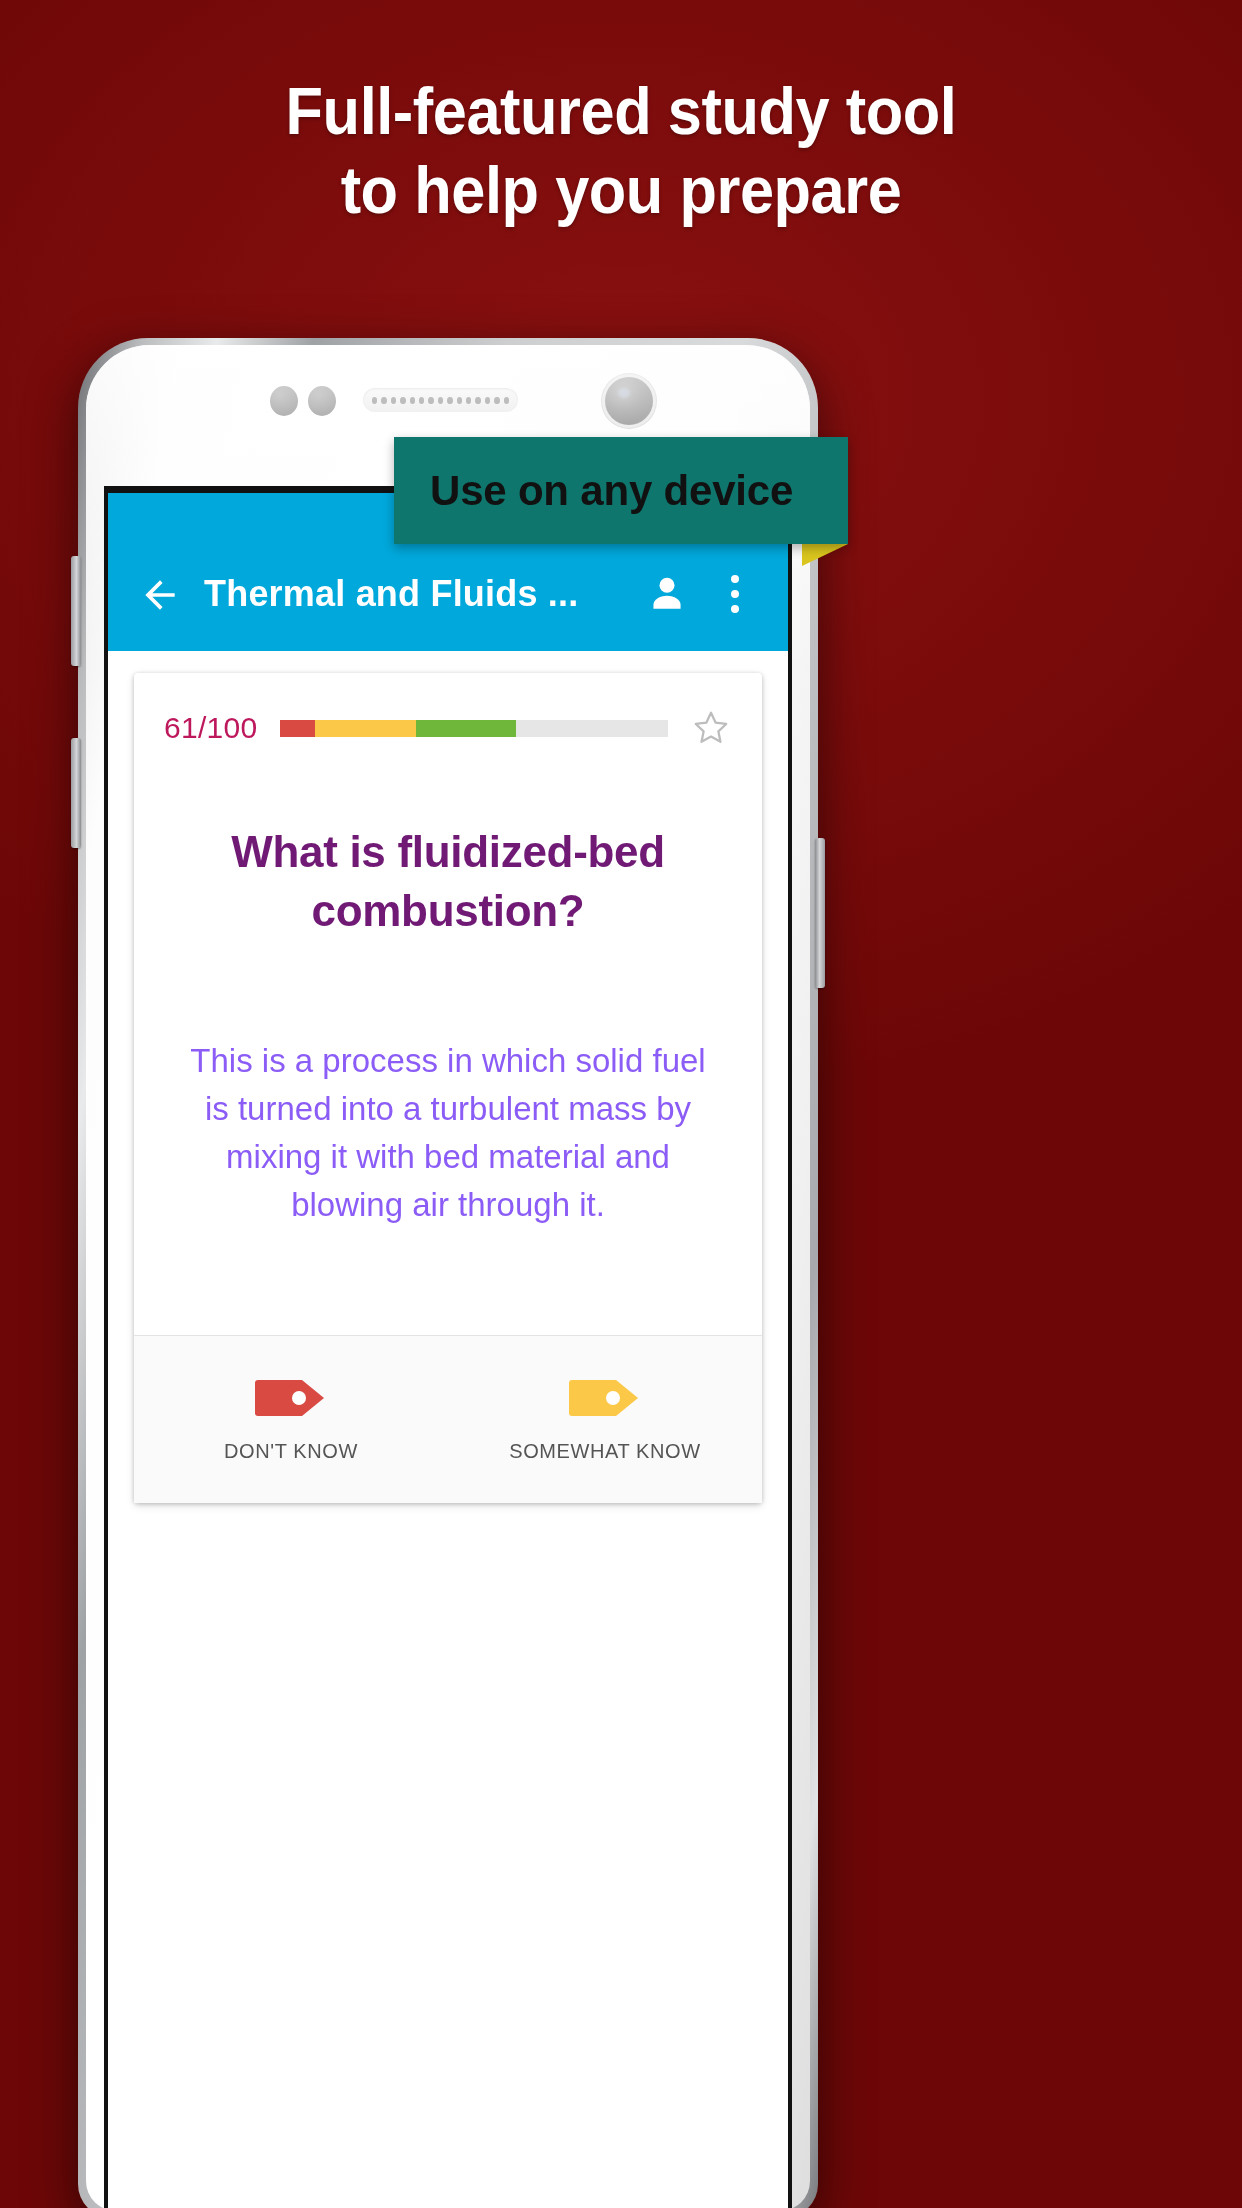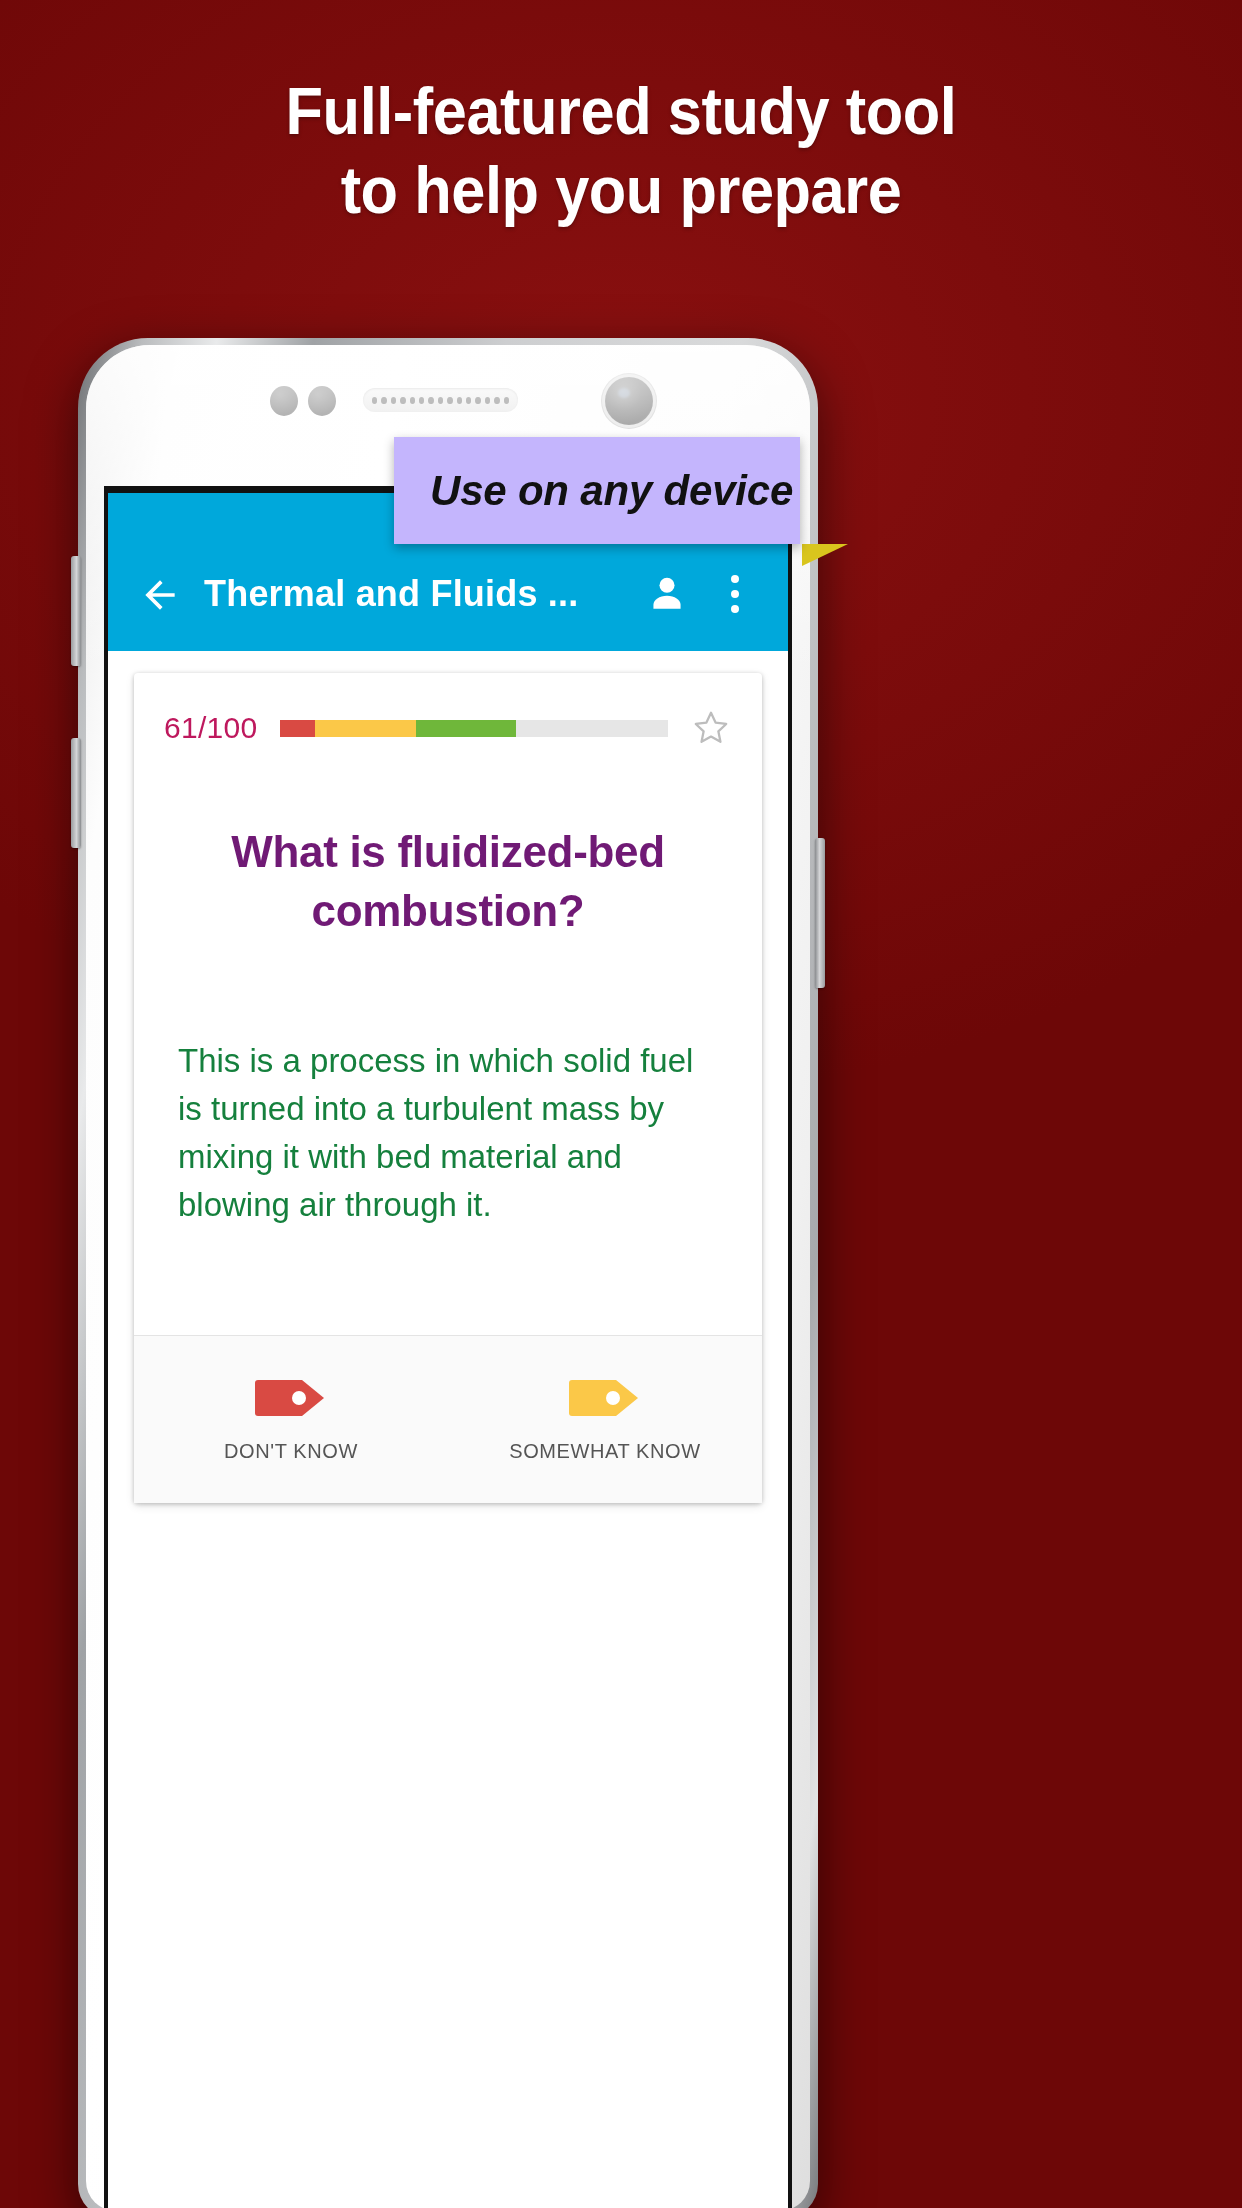--- a/index.html
+++ b/index.html
@@ -219,23 +219,23 @@
     font-weight:bold;
     color:#701a75;
     line-height:1.34;
     letter-spacing:-0.3px;
   }
   
   #answer {
     flex:1;
     padding:96px 44px 0 44px;
     font-size:33px;
-    color:#15803d;
+    color:#8b5cf6;
     line-height:1.46;
-    text-align:left;
+    text-align:center;
   }
 
   
   #rating-bar {
     border-top:1px solid #e4e4e4;
     background:#fafafa;
     height:168px;
     display:flex;
     align-items:center;
   }
@@ -253,29 +253,28 @@
     color:#555;
     letter-spacing:0.6px;
     white-space:nowrap;
   }
 
   
   #callout {
     position:absolute;
     left:394px;
     top:437px;
-    width:406px;
+    width:454px;
     height:107px;
-    background:#c4b5fd;
+    background:#0f766e;
     z-index:8;
     display:flex;
     align-items:center;
     padding-left:36px;
     box-shadow:0 4px 10px rgba(0,0,0,0.30);
-    font-style:italic;
   }
   #callout-text {
     font-size:42px;
     font-weight:bold;
     color:#111111;
     white-space:nowrap;
     letter-spacing:-0.2px;
   }
   #callout-tail {
     position:absolute;

